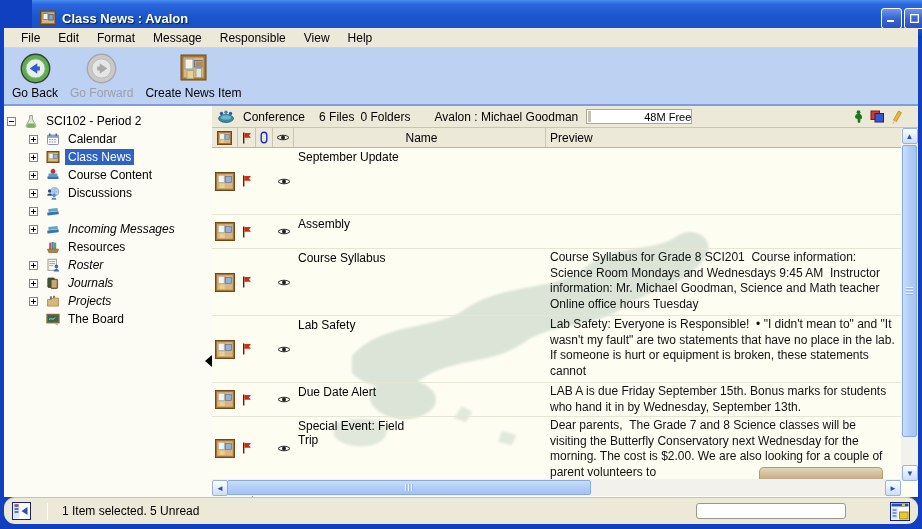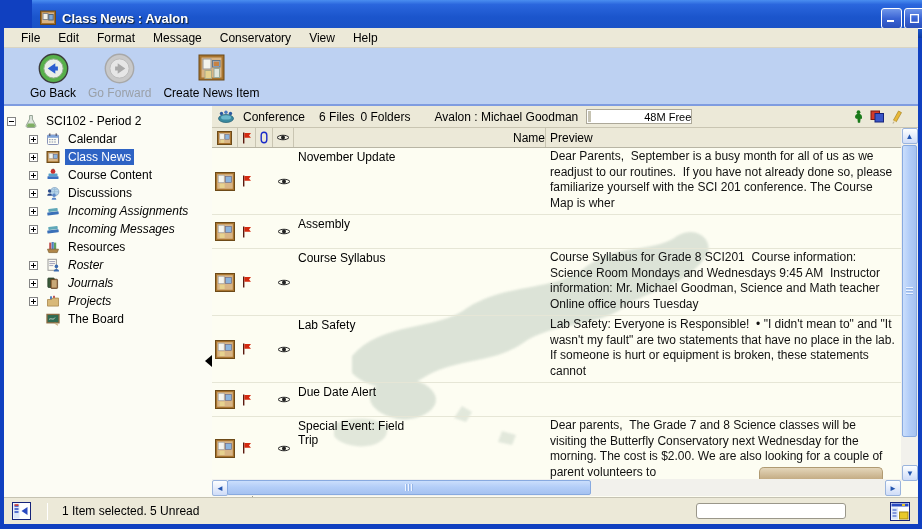--- a/index.html
+++ b/index.html
@@ -26,21 +26,21 @@
   .menubar {
     position:absolute; left:4px; top:28px; width:914px; height:20px;
     background:#ece9d8; display:flex; align-items:center; padding-left:8px;
     border-bottom:1px solid #d8d4c4; font-size:12px;
   }
   .menubar span { padding:10px 9px; cursor:default; }
   
   .toolbar {
     position:absolute; left:4px; top:48px; width:914px; height:58px;
     background:#bdd1f2; border-bottom:2px solid #7f9ce0;
-    display:flex; align-items:flex-start; padding:5px 0 0 22px;
+    display:flex; align-items:flex-start; padding:5px 0 0 4px;
   }
   .tbtn { display:flex; flex-direction:column; align-items:center; margin-right:4px; padding:0 4px; }
   .tbtn .lbl { font-size:12px; margin-top:2px; }
   .tbtn.disabled .lbl { color:#9aa0a8; }
   
   .main { position:absolute; left:4px; top:106px; width:914px; height:391px; background:#fdfdf2; }
   .tree {
     position:absolute; left:0; top:0; width:249px; height:391px;
     background:#fcfcf4; border-right:1px solid #9a9a8a; padding-top:6px; overflow:hidden;
   }
@@ -68,21 +68,21 @@
     display:flex; align-items:center; justify-content:flex-end; font-size:11px; position:relative; }
   .freebox::before { content:''; position:absolute; left:1px; top:1px; bottom:1px; width:3px; background:#c6c3b2; }
   .conf-right { margin-left:auto; display:flex; align-items:center; gap:7px; padding-right:16px; }
   
   .colheader {
     position:absolute; left:0; top:22px; width:689px; height:20px; background:#ece9d8;
     border-bottom:1px solid #b8b5a4; display:flex; align-items:center; font-size:12px;
   }
   .ch-cell { height:100%; display:flex; align-items:center; justify-content:center; border-right:1px solid #c9c5b2; flex:none; }
   .ch-icon { width:26px; } .ch-flag { width:18px; } .ch-att { width:17px; } .ch-eye { width:21px; }
-  .ch-name { width:252px; justify-content:flex-end; padding-left:4px; }
+  .ch-name { width:252px; justify-content:center; padding-left:4px; }
   .ch-preview { flex:1; justify-content:flex-start; padding-left:4px; border-right:none; }
   
   .list { position:absolute; left:0; top:42px; width:689px; height:331px; background:#fdfdf2; overflow:hidden; }
   .watermark { position:absolute; left:100px; top:48px; opacity:.55; filter:blur(1.1px); pointer-events:none; }
   .row { position:relative; display:flex; border-bottom:1px solid #e6e6d6; align-items:stretch; }
   .c-icons { width:82px; flex:none; display:flex; align-items:center; }
   .c-item { width:26px; display:flex; justify-content:center; }
   .c-flag { width:18px; display:flex; justify-content:center; }
   .c-att { width:17px; }
   .c-eye { width:21px; display:flex; justify-content:center; }
@@ -104,21 +104,21 @@
   .v-thumb .grip { position:absolute; left:3px; right:3px; top:50%; height:9px; margin-top:-4px;
     background:repeating-linear-gradient(180deg,#eef4ff 0 1px,#96b6e8 1px 2px, transparent 2px 3px); }
   .h-thumb { position:relative; margin-left:-1px; width:364px; height:15px; margin-top:1px;
     background:linear-gradient(180deg,#cadefc,#b2cdf8 50%,#a6c2f0); border:1px solid #88aae0; border-radius:2px; }
   .h-thumb .grip { position:absolute; top:3px; bottom:3px; left:50%; width:9px; margin-left:-4px;
     background:repeating-linear-gradient(90deg,#eef4ff 0 1px,#96b6e8 1px 2px, transparent 2px 3px); }
   .h-track { flex:1; }
   
   .statusbar {
     position:absolute; left:4px; top:497px; width:914px; height:27px; background:#ece9d8;
-    border-top:1px solid #c6c3b2; display:flex; align-items:center; font-size:12px; padding:0 8px;
+    border-top:1px solid #c6c3b2; display:flex; align-items:center; font-size:12px; padding:0 8px;border-radius:11px;
   }
   .sb-sep { width:1px; height:17px; background:#b8b5a4; border-right:1px solid #fff; margin:0 14px 0 16px; }
   .sb-input { width:150px; height:16px; background:#fff; border:1px solid #9a978a; border-radius:3px; margin-left:auto; margin-right:44px; }
   icon, .ico { display:inline-flex; }
 </style>
 </head>
 <body>
 
 <div class="window">
 
@@ -147,21 +147,21 @@
           <path d="M1 1l7 7M8 1l-7 7" stroke="#fff" stroke-width="1.8"></path>
         </svg>
       </div>
   </div>
 
   <div class="menubar">
     <span>File</span>
     <span>Edit</span>
     <span>Format</span>
     <span>Message</span>
-    <span>Conservatory</span>
+    <span>Responsible</span>
     <span>View</span>
     <span>Help</span>
   </div>
 
   <div class="toolbar">
     <div class="tbtn">
       <span class="ico">
         <svg width="31" height="31" viewBox="0 0 31 31">
           <circle cx="15.5" cy="15.5" r="14.2" fill="#57b04a" stroke="#3c3c3c" stroke-width="1.4"></circle>
           <circle cx="15.5" cy="15.5" r="9.6" fill="#e9efe7" stroke="#9ab092" stroke-width="1"></circle>
@@ -268,21 +268,20 @@
         <span class="t-label">Discussions</span>
       </div>
       <div class="t-row t-child">
         <div class="exp plus"></div>
         <span class="t-icon">
             <svg width="14" height="14" viewBox="0 0 14 14">
               <rect x="1.3" y="7.8" width="11.4" height="3" rx="0.6" fill="#3a70b8" transform="rotate(-7 7 9.3)"></rect>
               <rect x="2.3" y="4.4" width="9.4" height="3" rx="0.6" fill="#60a8b8" transform="rotate(-7 7 5.9)"></rect>
             </svg>
           </span>
-        <span class="t-label italic">Incoming Assignments</span>
       </div>
       <div class="t-row t-child">
         <div class="exp plus"></div>
         <span class="t-icon">
             <svg width="14" height="14" viewBox="0 0 14 14">
               <rect x="1.3" y="7.8" width="11.4" height="3" rx="0.6" fill="#3a70b8" transform="rotate(-7 7 9.3)"></rect>
               <rect x="2.3" y="4.4" width="9.4" height="3" rx="0.6" fill="#60a8b8" transform="rotate(-7 7 5.9)"></rect>
             </svg>
           </span>
         <span class="t-label italic">Incoming Messages</span>
@@ -462,22 +461,21 @@
                 </svg>
               </span>
             <span class="c-att"></span>
             <span class="c-eye ico">
                 <svg width="14" height="9" viewBox="0 0 14 9">
                   <path d="M1 4.5C3 1.5 11 1.5 13 4.5 11 7.5 3 7.5 1 4.5z" fill="#fdfdf2" stroke="#222" stroke-width="1"></path>
                   <circle cx="7" cy="4.5" r="2" fill="#222"></circle>
                 </svg>
               </span>
           </div>
-          <div class="c-name"><span>November Update</span></div>
-          <div class="c-preview">Dear Parents,  September is a busy month for all of us as we readjust to our routines.  If you have not already done so, please familiarize yourself with the SCI 201 conference. The Course Map is wher</div>
+          <div class="c-name"><span>September Update</span></div>
         </div>
 
         <div class="row" style="height:34px">
           <div class="c-icons">
             <span class="c-item ico">
                 <svg width="20" height="19" viewBox="0 0 20 19">
                   <rect x="0.5" y="0.5" width="19" height="18" fill="#a8742f" stroke="#6d4a18"></rect>
                   <rect x="2.2" y="2.2" width="15.6" height="14.6" fill="#d8b586"></rect>
                   <rect x="3.2" y="3.2" width="6" height="7.5" fill="#f4f4ee" stroke="#999" stroke-width="0.6"></rect>
                   <rect x="10.4" y="4.4" width="6" height="6" fill="#8cb4dc" stroke="#668" stroke-width="0.6"></rect>
@@ -578,20 +576,21 @@
               </span>
             <span class="c-att"></span>
             <span class="c-eye ico">
                 <svg width="14" height="9" viewBox="0 0 14 9">
                   <path d="M1 4.5C3 1.5 11 1.5 13 4.5 11 7.5 3 7.5 1 4.5z" fill="#fdfdf2" stroke="#222" stroke-width="1"></path>
                   <circle cx="7" cy="4.5" r="2" fill="#222"></circle>
                 </svg>
               </span>
           </div>
           <div class="c-name"><span>Due Date Alert</span></div>
+          <div class="c-preview">LAB A is due Friday September 15th. Bonus marks for students who hand it in by Wednesday, September 13th.</div>
         </div>
 
         <div class="row" style="height:62px; border-bottom:none">
           <div class="c-icons">
             <span class="c-item ico">
                 <svg width="20" height="19" viewBox="0 0 20 19">
                   <rect x="0.5" y="0.5" width="19" height="18" fill="#a8742f" stroke="#6d4a18"></rect>
                   <rect x="2.2" y="2.2" width="15.6" height="14.6" fill="#d8b586"></rect>
                   <rect x="3.2" y="3.2" width="6" height="7.5" fill="#f4f4ee" stroke="#999" stroke-width="0.6"></rect>
                   <rect x="10.4" y="4.4" width="6" height="6" fill="#8cb4dc" stroke="#668" stroke-width="0.6"></rect>

